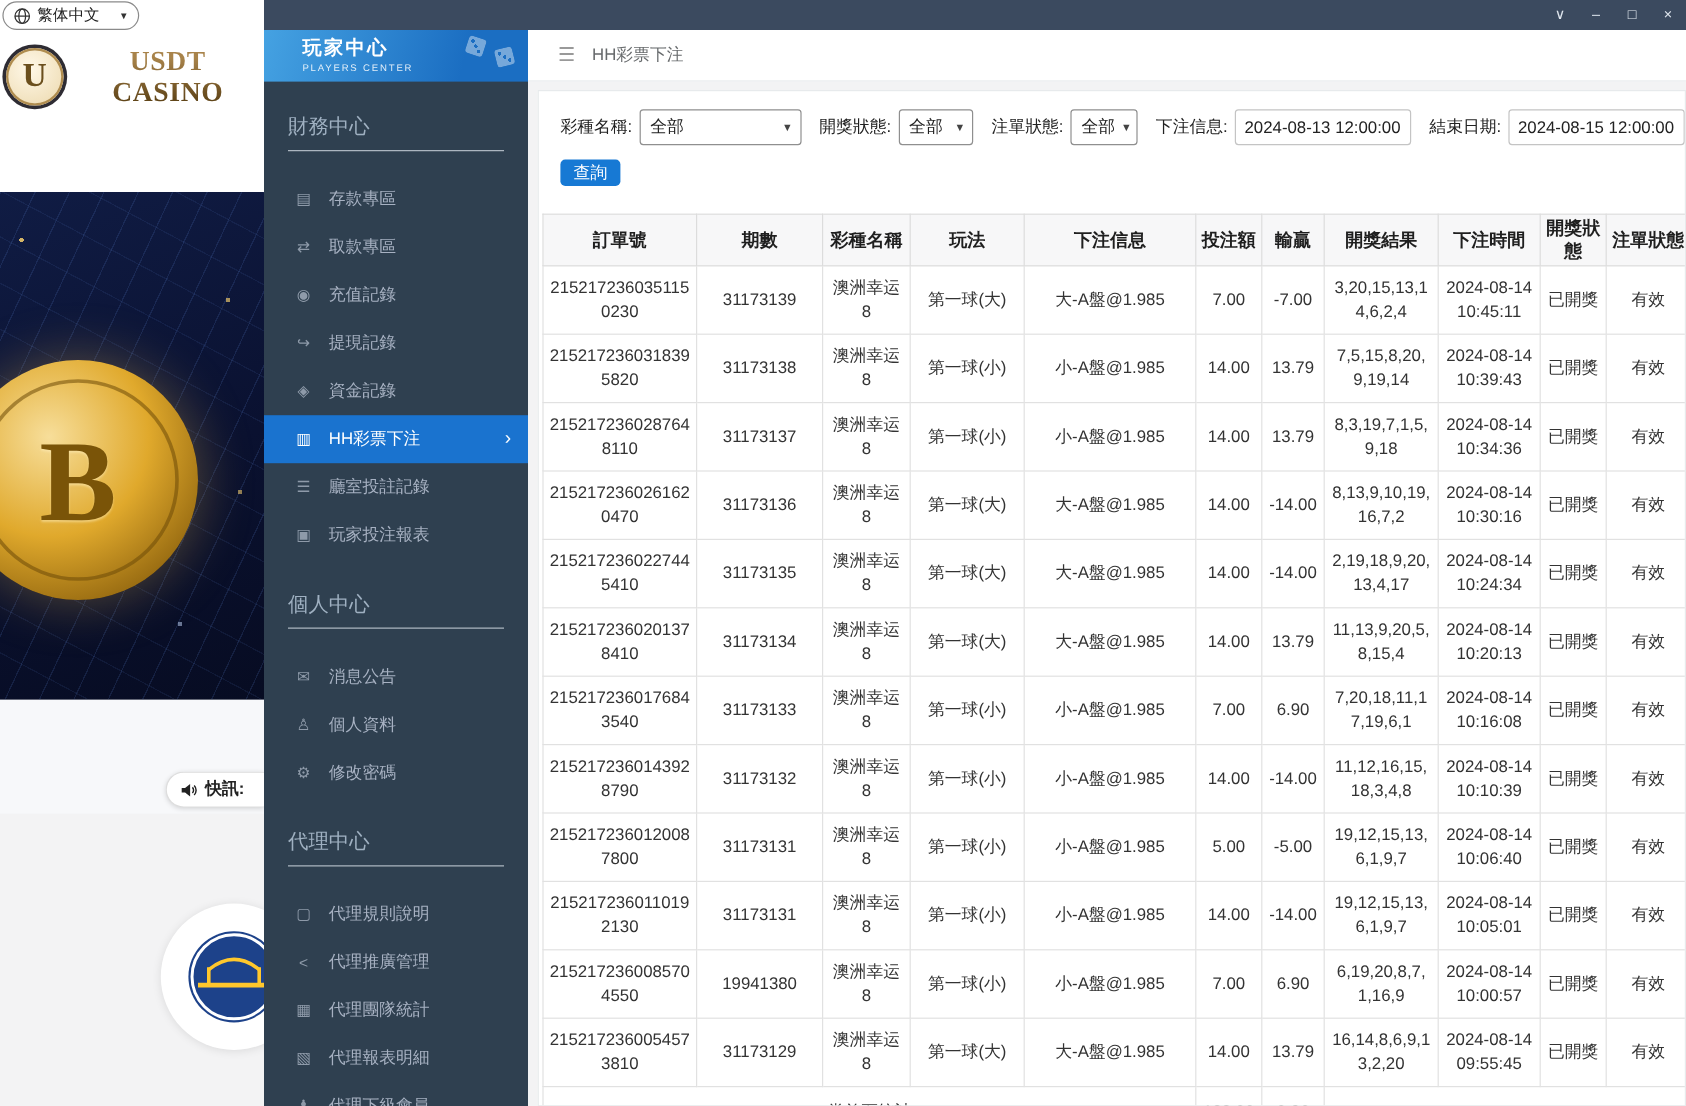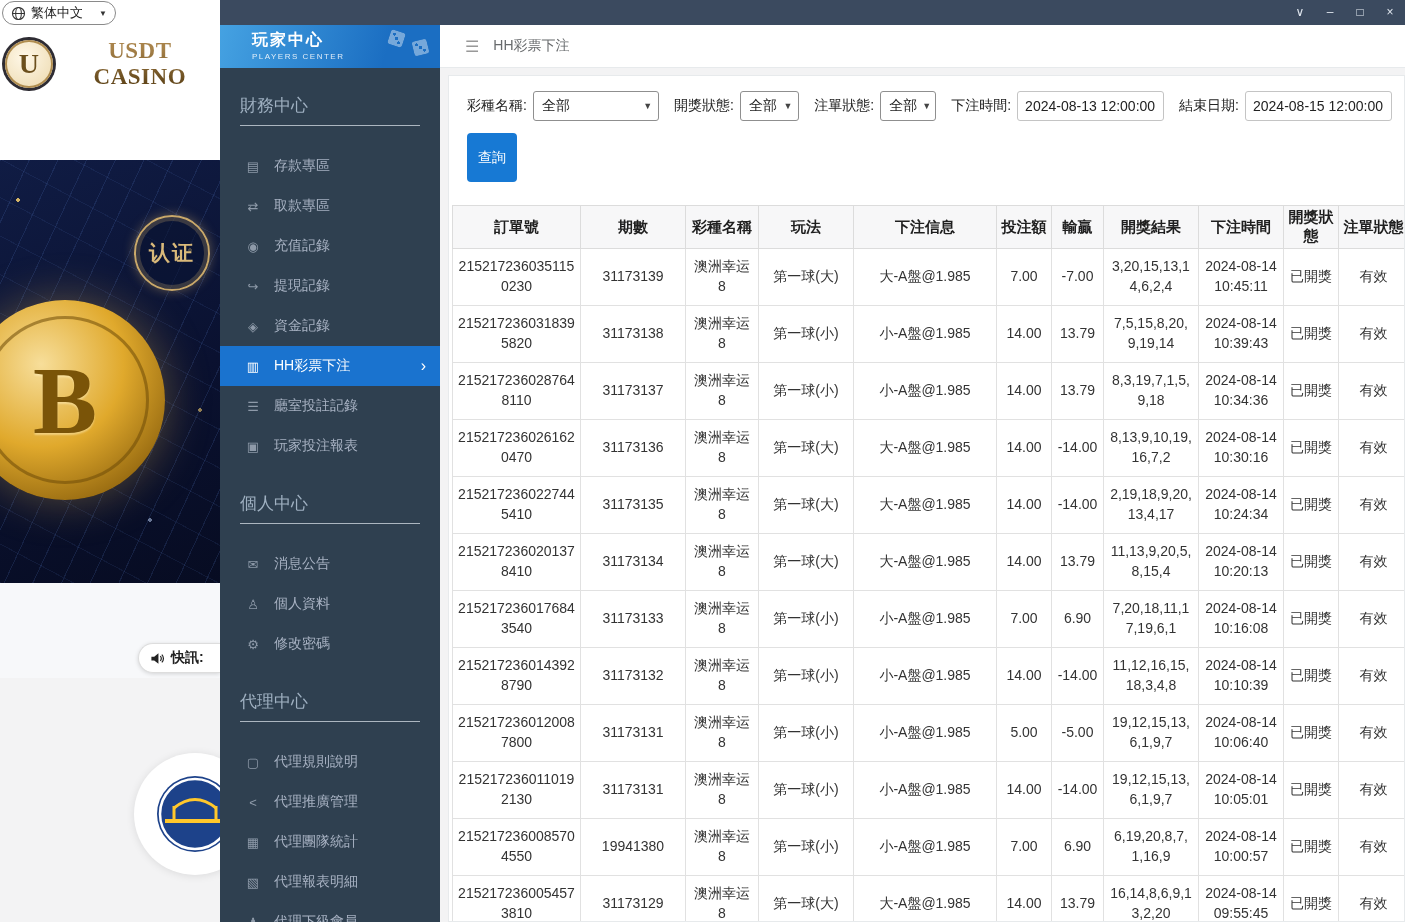--- a/index.html
+++ b/index.html
@@ -79,32 +79,32 @@
 
   
   .main { position:absolute; left:440px; top:25px; right:0; bottom:0; }
   .navbar { height:43px; background:#fff; border-bottom:1px solid #e7eaec;
     display:flex; align-items:center; gap:14px; padding-left:25px; }
   .burger { font-size:16px; color:#999; cursor:pointer; }
   .nav-title { font-size:14px; color:#676a6c; }
   .content { position:absolute; top:43px; left:0; right:0; bottom:0; background:#f3f3f4; padding:7px 0 0 8px; }
   .card { background:#fff; border:1px solid #e7eaec; width:100%; height:100%; overflow:hidden; }
 
-  .filters { display:flex; align-items:center; gap:6px; padding:15px 12px 0 18px;
+  .filters { display:flex; align-items:center; gap:6px; padding:15px 0 0 18px;
     font-size:14px; color:#222; white-space:nowrap;justify-content:space-between; }
   .flabel { margin-left:9px; }
   .flabel:first-child { margin-left:0; }
   .sel { height:30px; border:1px solid #8f8f8f; border-radius:3px; background:#fff;
     display:inline-flex; align-items:center; justify-content:space-between;
     padding:0 6px 0 8px; font-size:14px; color:#222; cursor:pointer; }
   .sel .caret { font-size:9px; color:#444; margin-left:5px; }
   .sel-lottery { width:138px; } .sel-draw { width:64px; } .sel-bet { width:56px; }
   .date { height:30px; width:147px; border:1px solid #c4c4c4; border-radius:3px;
     padding:0 7px; font-size:14px; color:#222; font-family:inherit; }
-  .search-btn { margin:12px 0 0 18px; width:50px; height:49px; background:#1779d4; color:#fff;
+  .search-btn { margin:12px 0 0 18px; width:50px; height:22px; background:#1779d4; color:#fff;
     border:none; border-radius:4px; font-size:14px; cursor:pointer; }
 
   .table-wrap { margin-top:23px; padding-left:3px; }
   table { border-collapse:collapse; table-layout:fixed; width:calc(100% - 3px); }
   th { background:#f7f7f8; border:1px solid #dcdcdc; height:35px; font-size:15px; color:#1f1f1f; padding:2px; }
   td { border:1px solid #e1e1e1; height:57px; text-align:center; font-size:14px; color:#333;
     padding:2px 5px; word-break:break-all; line-height:1.4; }
   .footer-row td { height:42px; }
 </style>
 </head>
@@ -121,23 +121,20 @@
       <span>繁体中文</span>
       <span class="lang-caret">▼</span>
     </div>
     <div class="brand">
       <span class="brand-u">U</span>
       <span class="brand-text">USDT CASINO</span>
     </div>
   </div>
   <div class="promo">
     <div class="net"></div>
-    <div class="cert-badge">
-      <span>认证</span>
-    </div>
     <div class="coin">
       <span>B</span>
     </div>
   </div>
   <div class="ticker">
     <svg width="15" height="15" viewBox="0 0 16 16">
       <path d="M1.5 6h3L9 2.5v11L4.5 10h-3z" fill="#222"></path>
       <path d="M11 5.5a3.5 3.5 0 0 1 0 5" stroke="#222" fill="none" stroke-width="1.3"></path>
       <path d="M12.6 3.8a6 6 0 0 1 0 8.4" stroke="#222" fill="none" stroke-width="1.3"></path>
     </svg>
@@ -276,21 +273,21 @@
         <span class="flabel">開獎狀態:</span>
         <div class="sel sel-draw">
           <span>全部</span>
           <span class="caret">▼</span>
         </div>
         <span class="flabel">注單狀態:</span>
         <div class="sel sel-bet">
           <span>全部</span>
           <span class="caret">▼</span>
         </div>
-        <span class="flabel">下注時間:</span>
+        <span class="flabel">下注信息:</span>
         <input class="date" value="2024-08-13 12:00:00" style="">
         <span class="flabel">結束日期:</span>
         <input class="date" value="2024-08-15 12:00:00" style="">
       </div>
       <button class="search-btn">查詢</button>
       <div class="table-wrap">
         <table>
           <colgroup>
             <col style="width:128px">
               <col style="width:105px">

